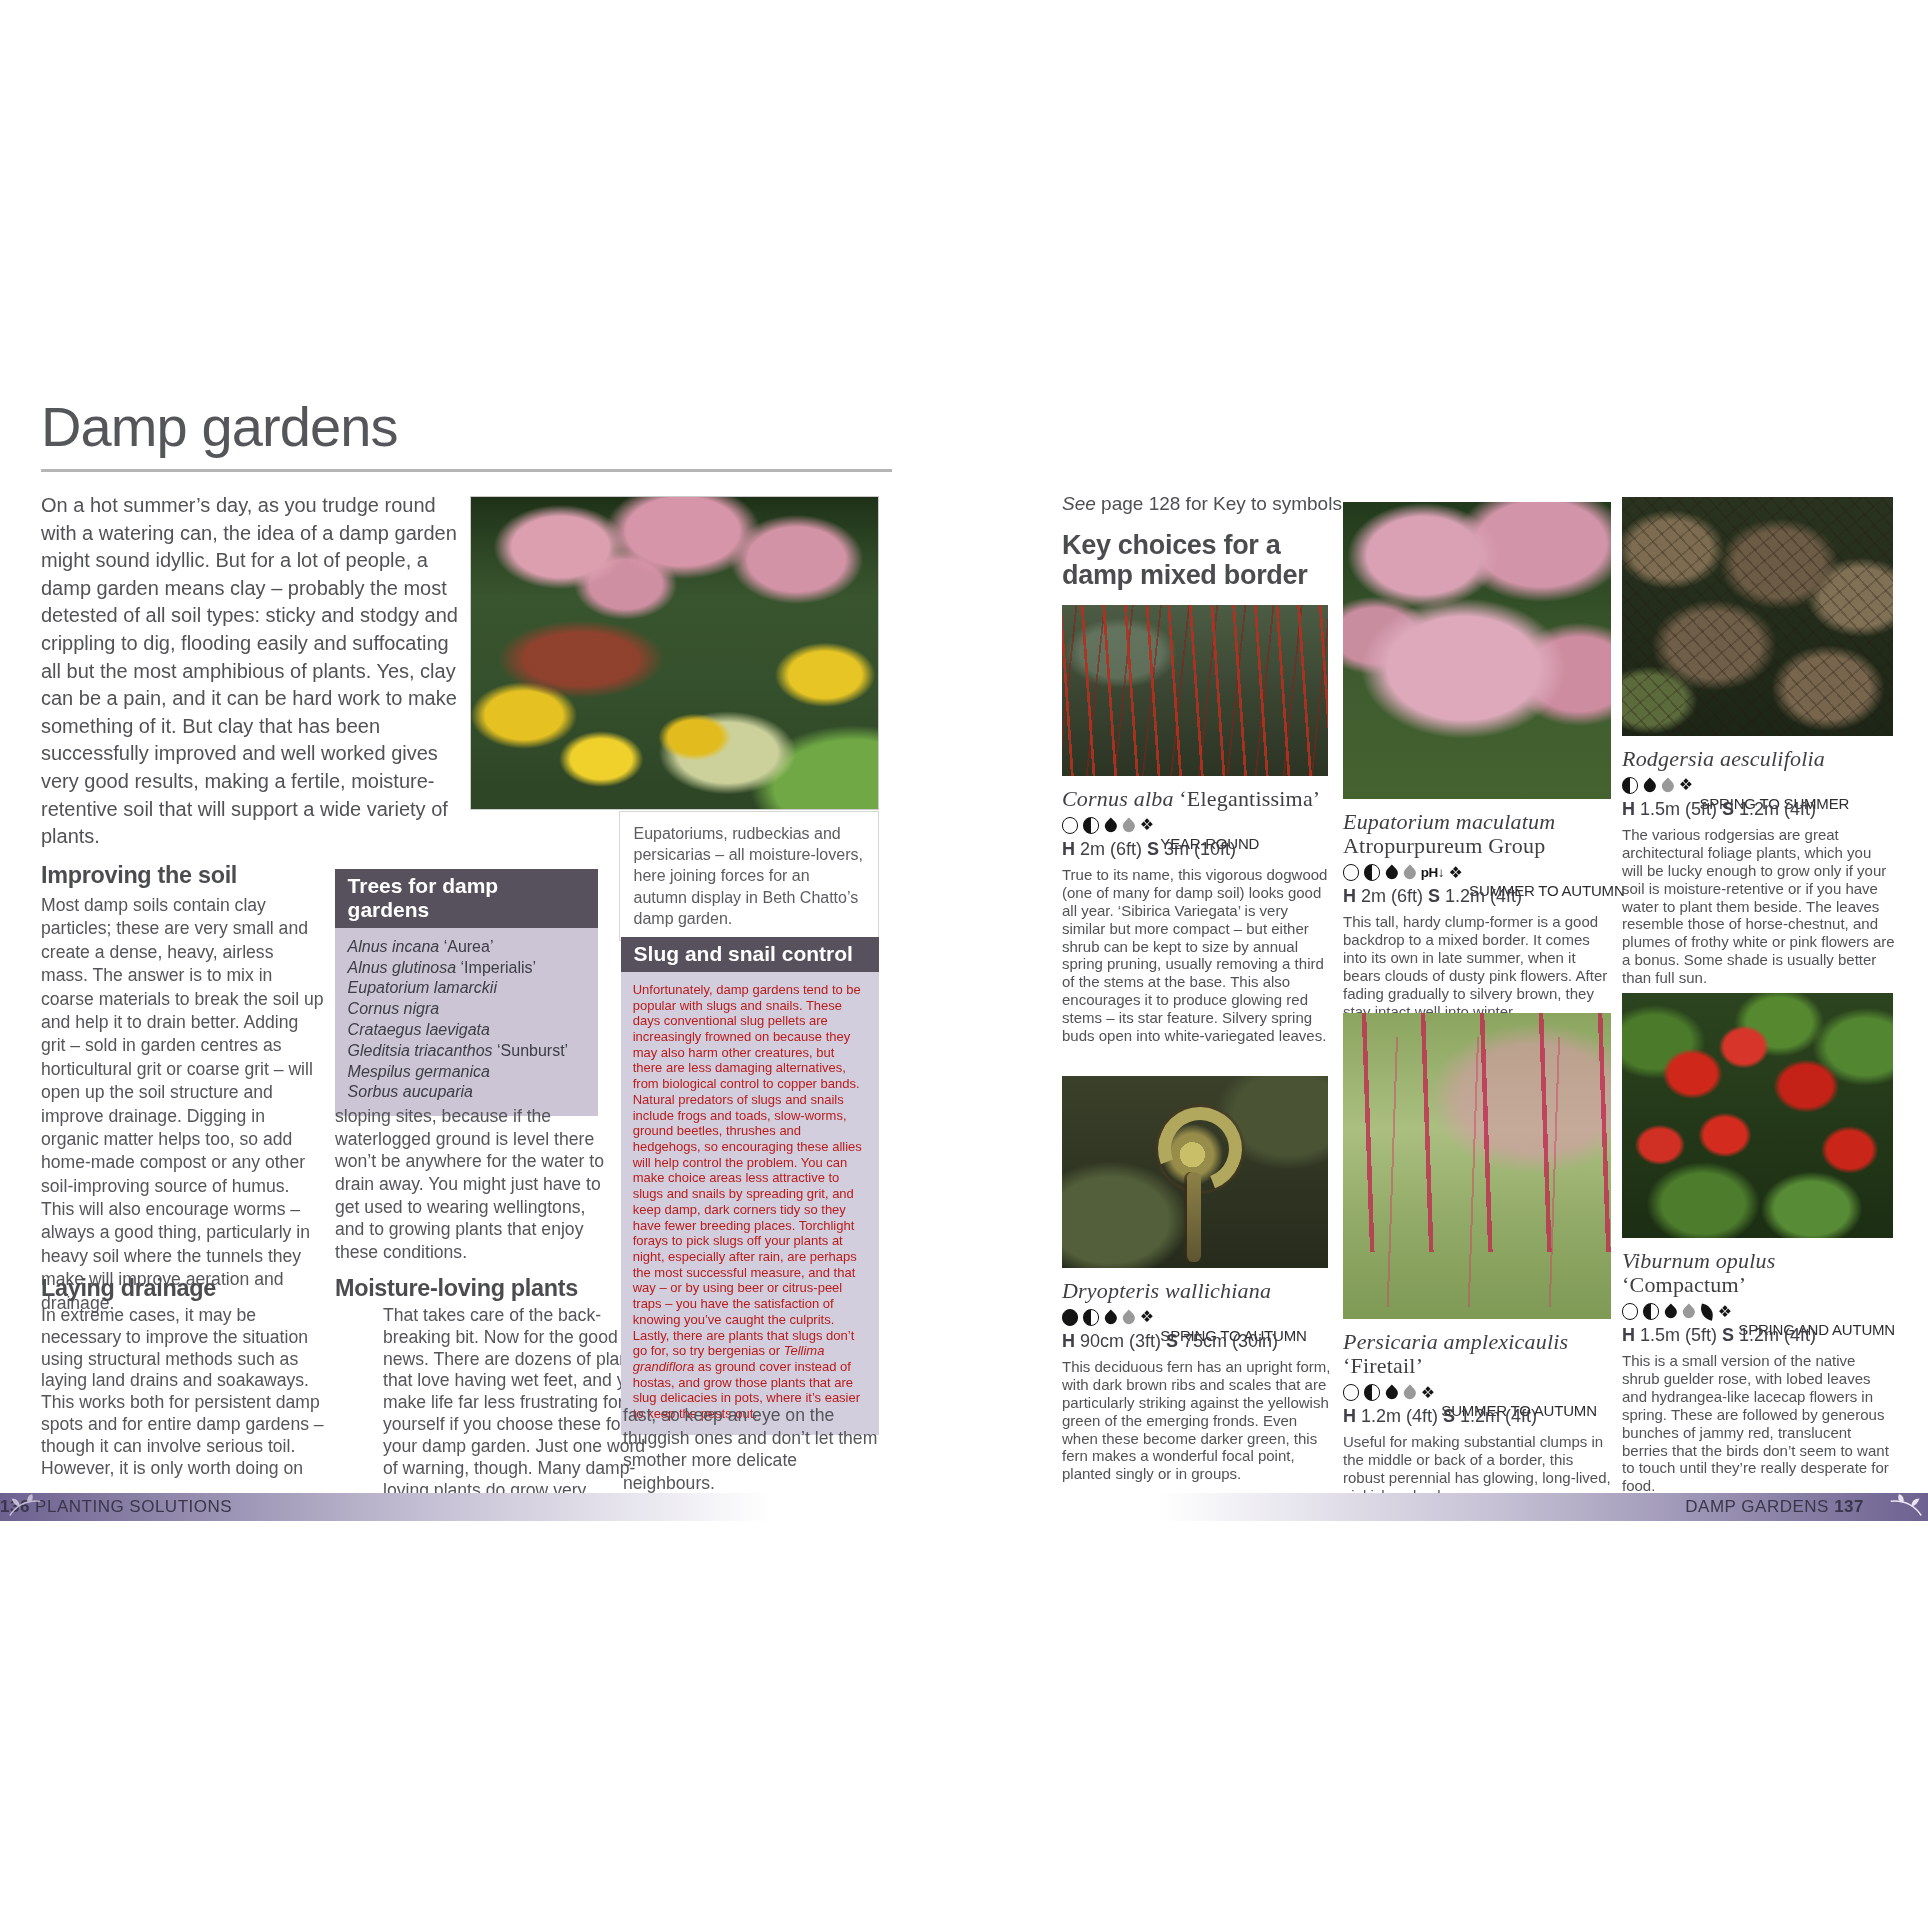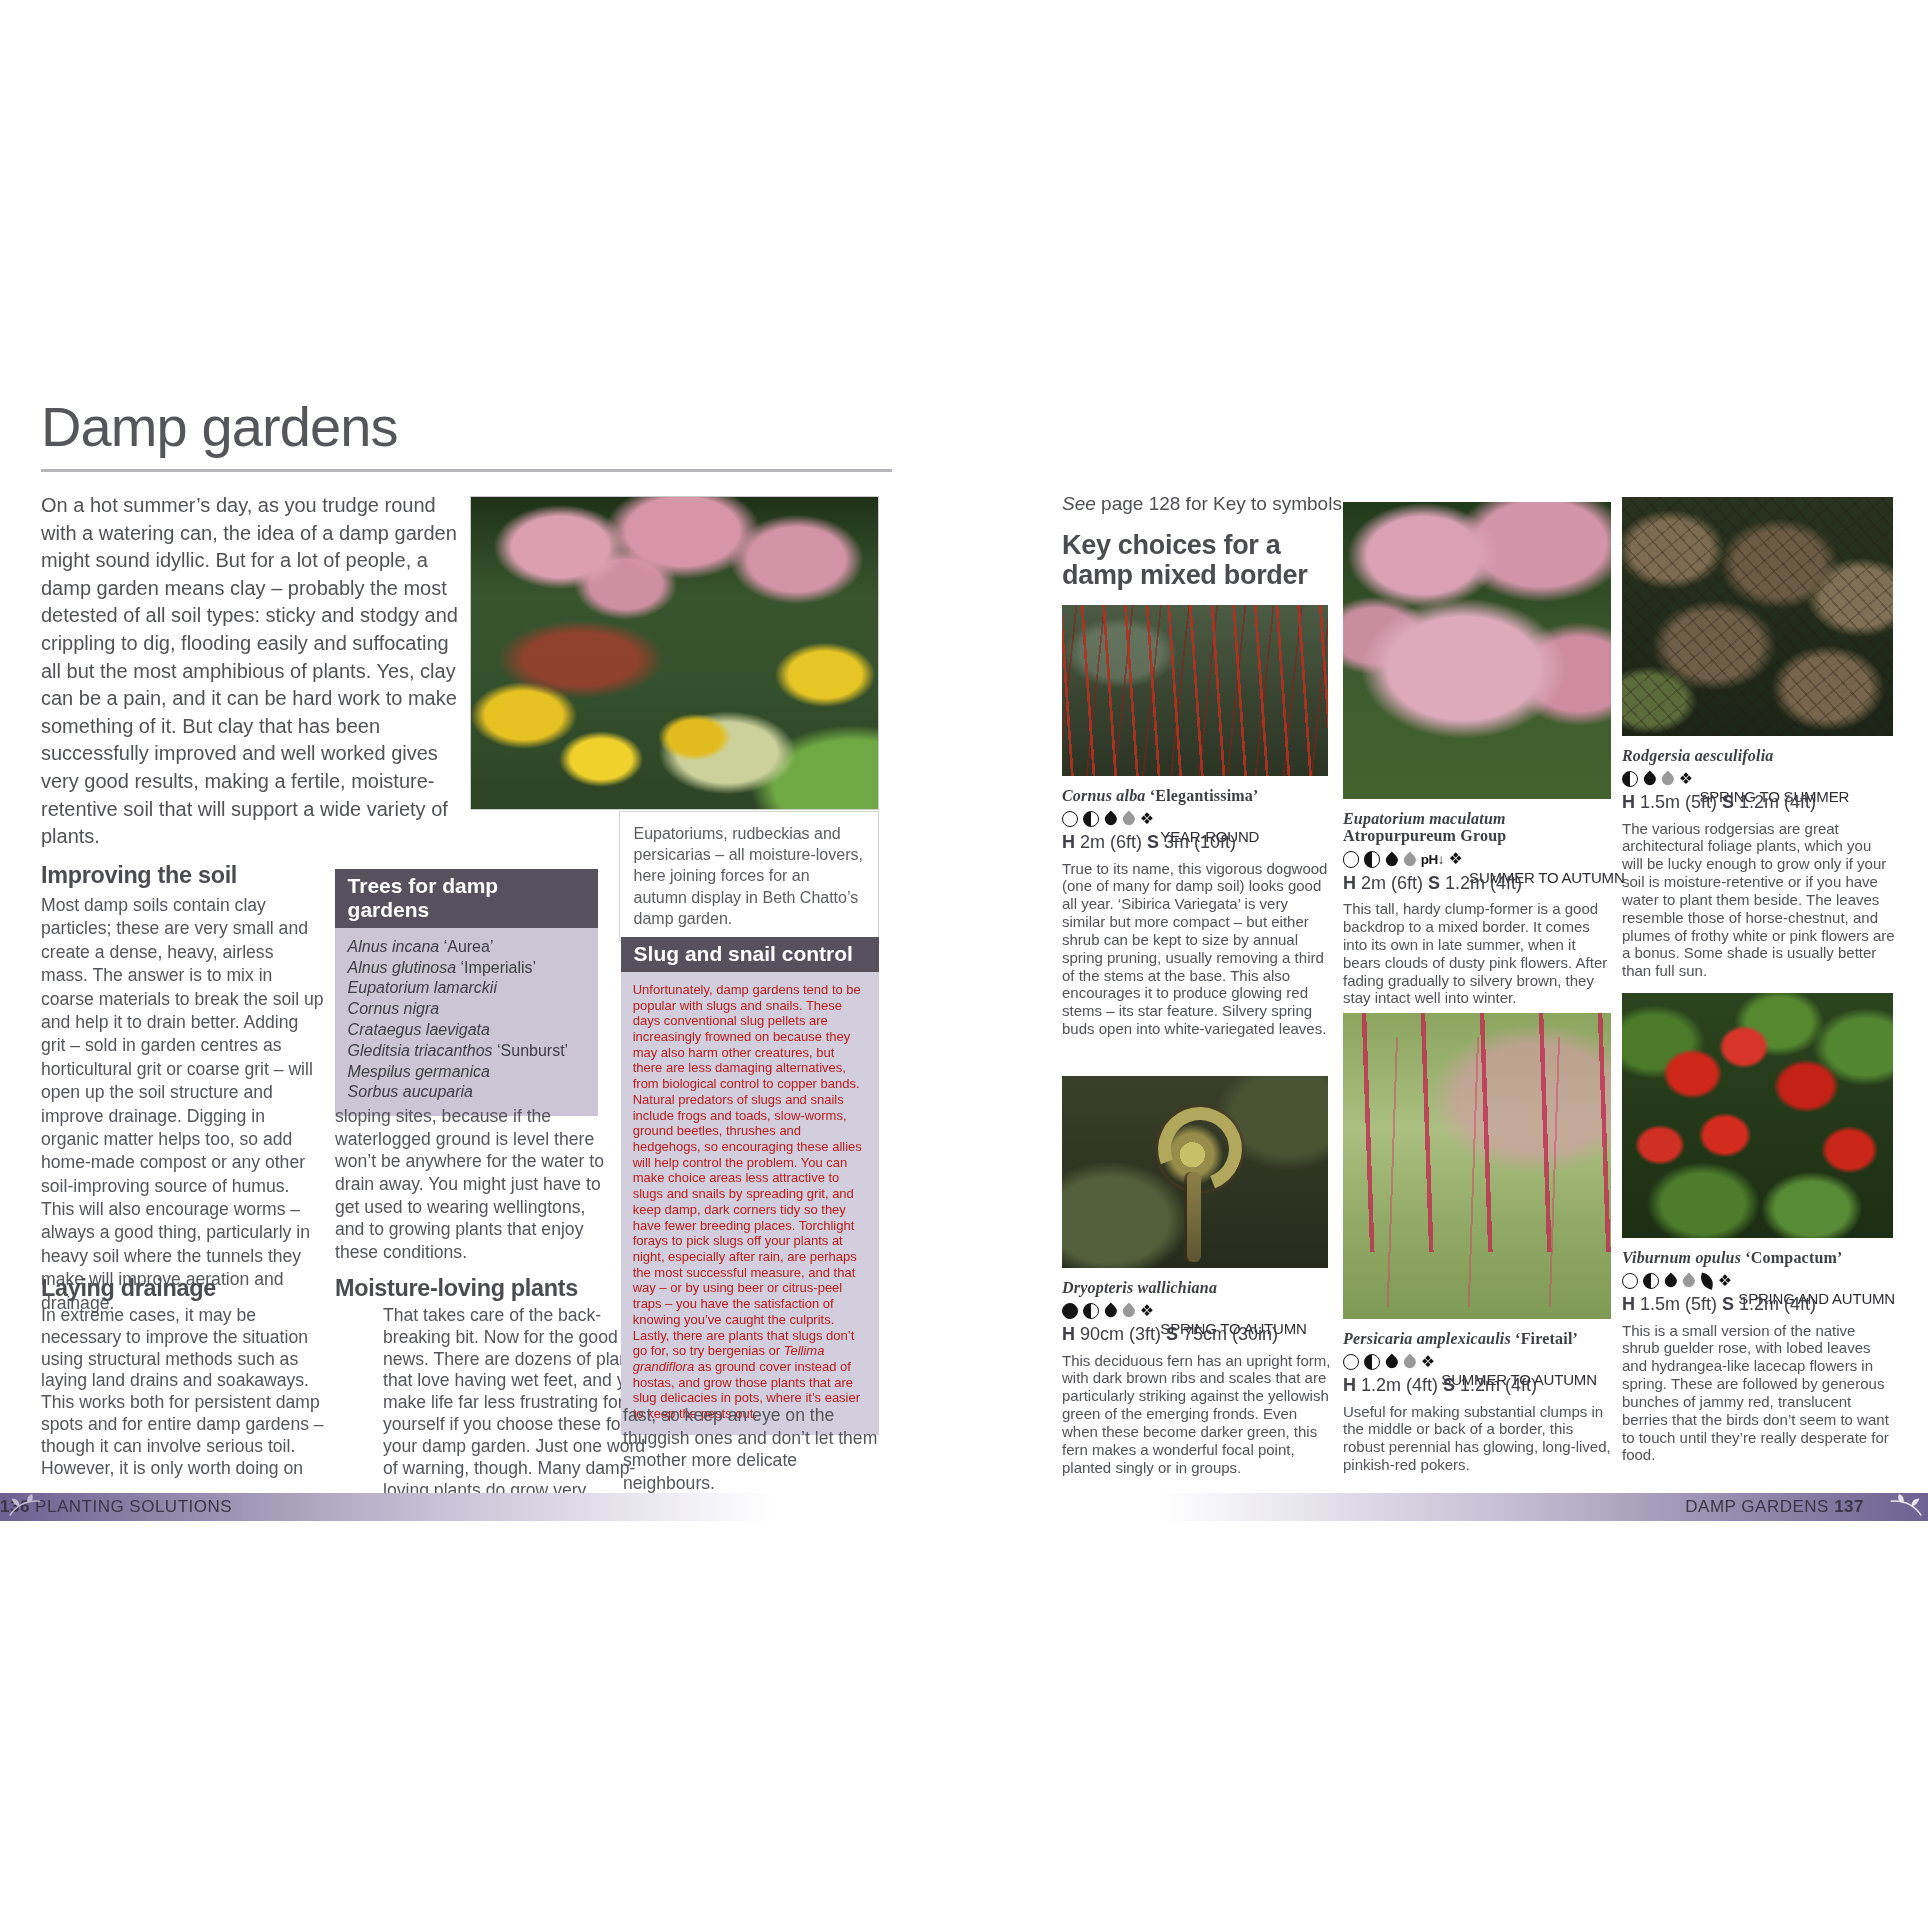--- a/index.html
+++ b/index.html
@@ -42,21 +42,21 @@
   .footer-right .txt{margin-right:65px;letter-spacing:0.5px;}
   .flourish{position:absolute;top:0.9px;}
   .flourish.fl-left{left:6.3px;}
   .flourish.fl-right{right:3.6px;}
   
   .see-note{left:1062px;top:493px;font-size:19px;color:#4e4f52;}
   .see-note em{font-style:italic;}
   .key-heading{left:1062px;top:530px;width:288px;font-size:27px;line-height:1.12;font-weight:bold;color:#4b4c4f;letter-spacing:-0.3px;}
   .entry{position:absolute;}
   .entry .photo{margin-bottom:10.8px;}
-  .entry h3{font-family:"Liberation Serif","DejaVu Serif",serif;font-size:16px;font-weight:700;
+  .entry h3{font-family:"Liberation Serif","DejaVu Serif",serif;font-size:22px;font-weight:400;
             color:#3e3f43;line-height:1.1;letter-spacing:0.2px;}
   .entry h3 em{font-style:italic;}
   .entry.two-line h3 em,.entry.two-line h3 .roman{display:block;}
   .syms{display:flex;align-items:center;gap:4.5px;margin-top:5.4px;height:18px;}
   .sym{display:inline-block;flex:none;}
   .sym-sun{width:14.4px;height:14.4px;border:1.8px solid #141414;border-radius:50%;background:#fff;}
   .sym-half{width:14.4px;height:14.4px;border:1.8px solid #141414;border-radius:50%;background:linear-gradient(90deg,#141414 0 50%,#fff 50%);}
   .sym-shade{width:14.4px;height:14.4px;border:1.8px solid #141414;border-radius:50%;background:#141414;}
   .sym-drop{width:11.7px;height:11.7px;background:#141414;border-radius:0 50% 50% 50%;transform:rotate(45deg);margin:0 0.9px;}
   .sym-drop.gray{background:#999;}

